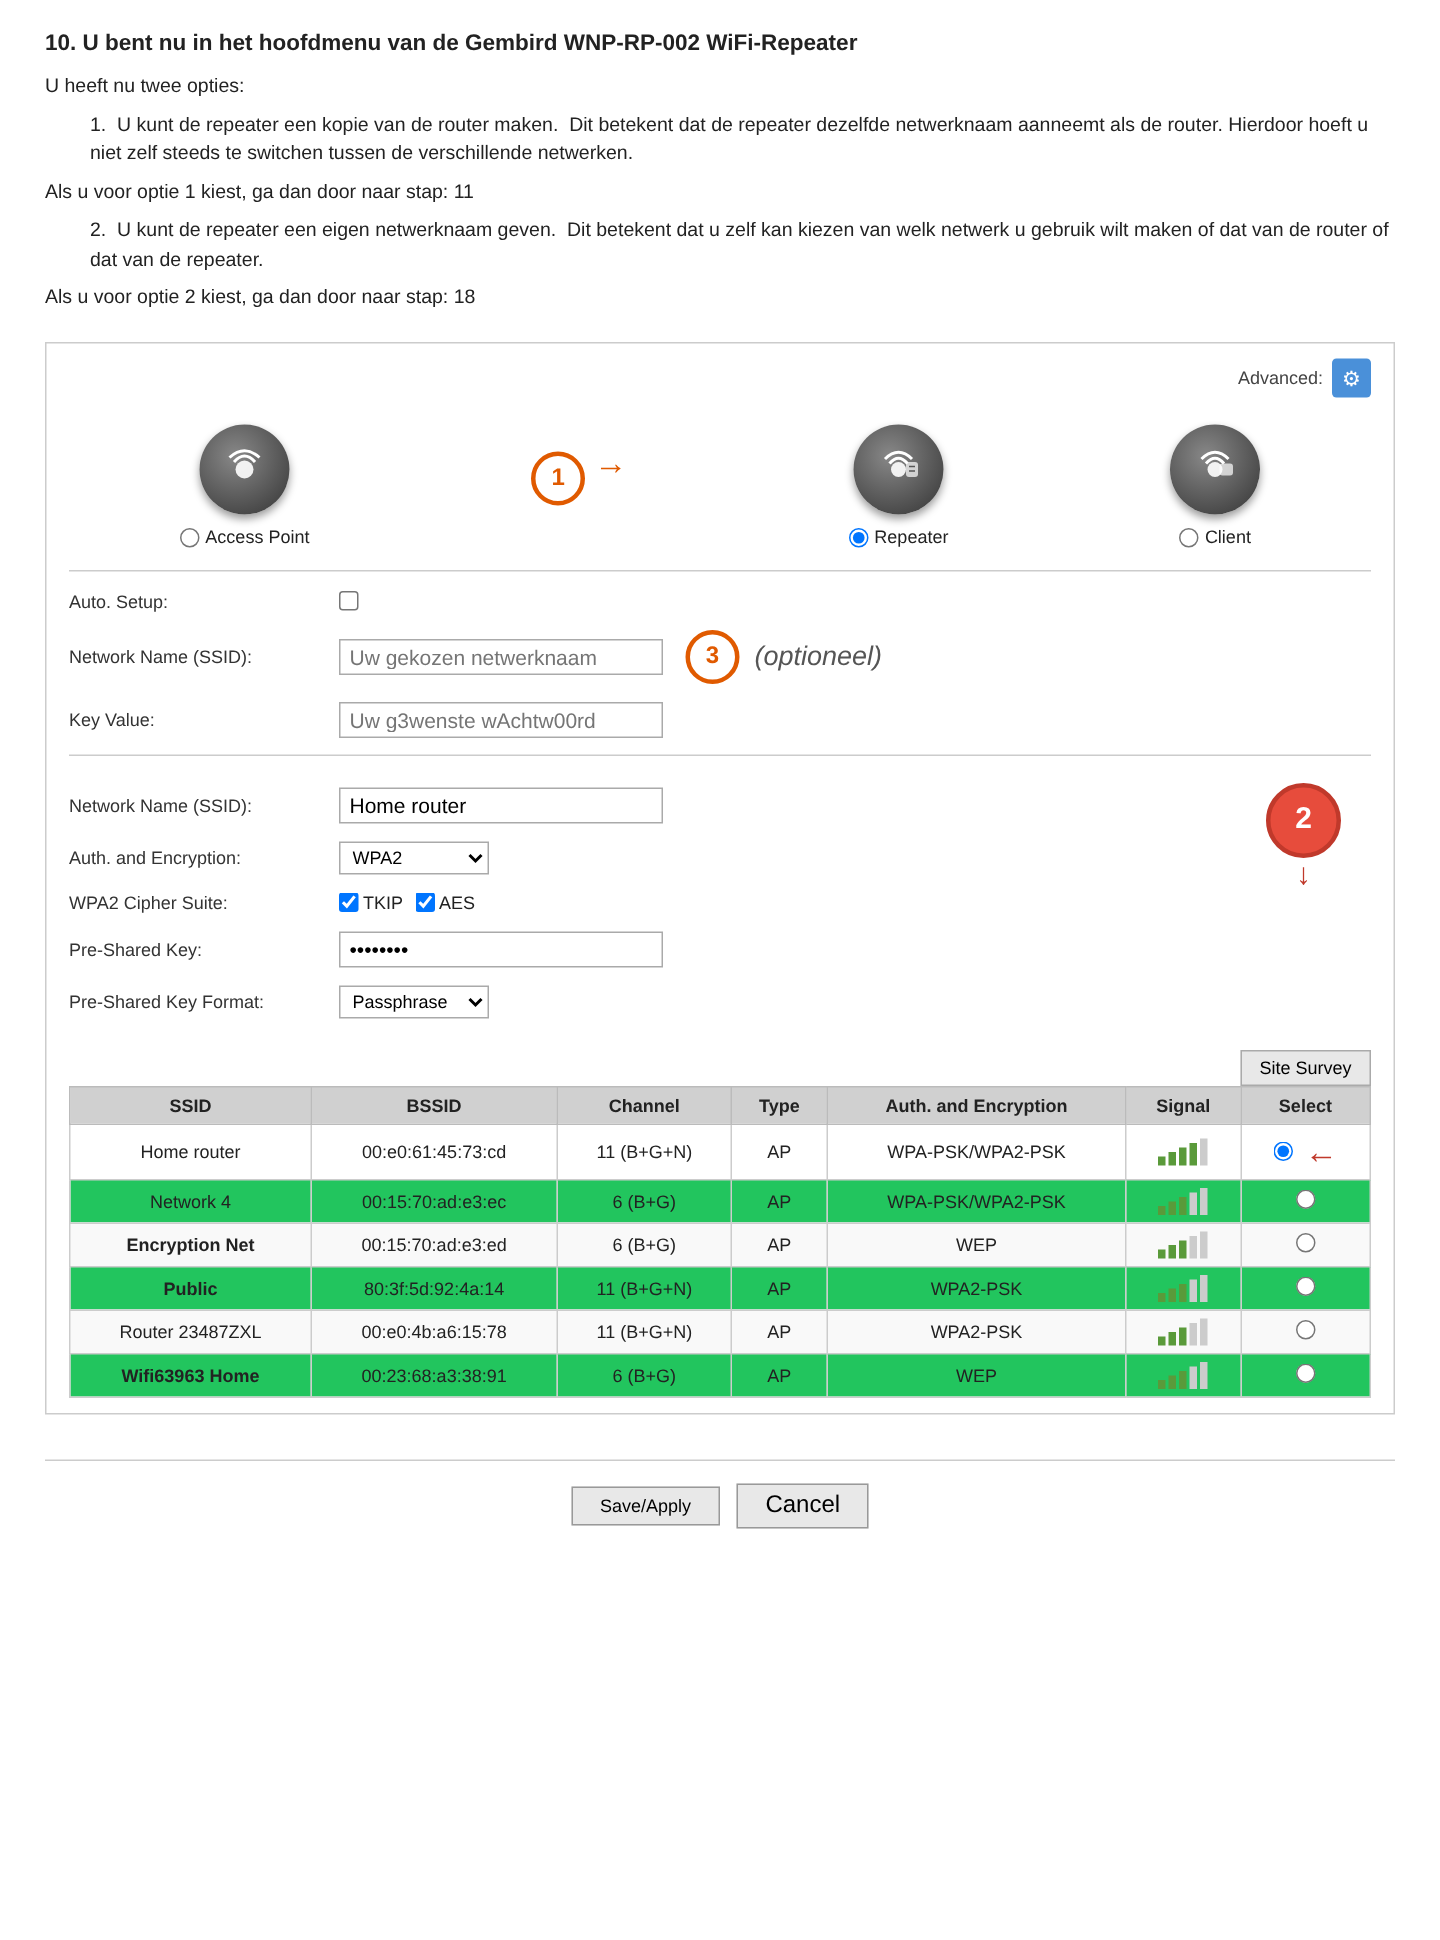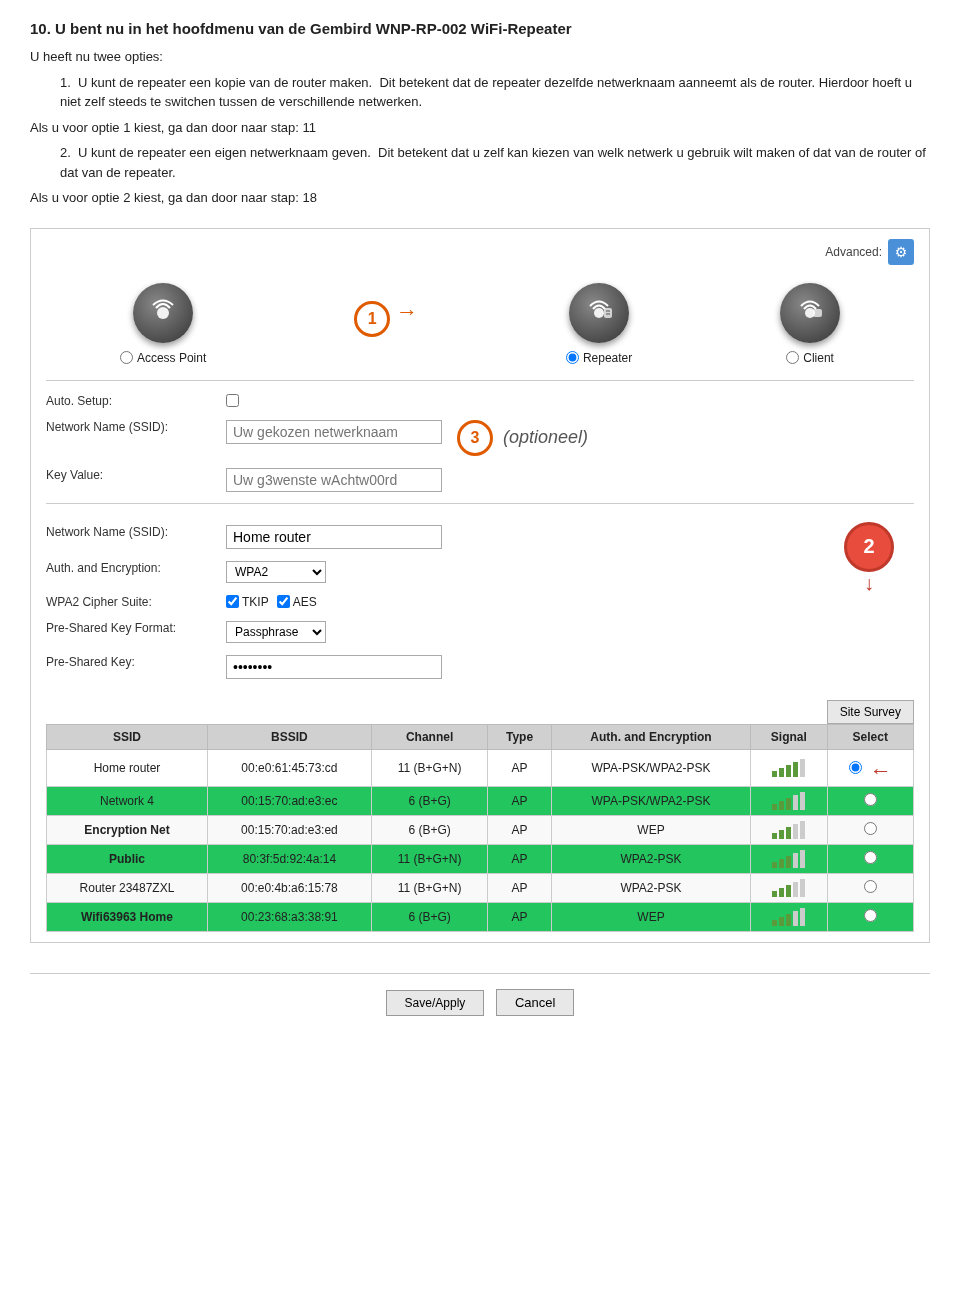--- a/index.html
+++ b/index.html
@@ -71,21 +71,21 @@
       justify-content: center;
       font-size: 22px;
     }
     .mode-icon-dark {
       background: radial-gradient(circle at 40% 35%, #888, #333);
       color: #fff;
       box-shadow: 0 3px 6px rgba(0,0,0,0.4);
     }
     .mode-radio-label {
       display: flex;
-      align-items: flex-start;
+      align-items: flex-end;
       gap: 4px;
       font-size: 12px;
     }
     .mode-radio-label input[type=radio] { cursor: pointer; }
     
     .step-circle {
       position: absolute;
       width: 36px;
       height: 36px;
       border-radius: 50%;
@@ -102,21 +102,21 @@
       font-size: 22px;
       color: #e05a00;
       margin-top: -20px;
     }
     
     .form-section {
       margin-top: 10px;
     }
     .form-row {
       display: flex;
-      align-items: flex-start;
+      align-items: center;
       margin-bottom: 6px;
       padding: 3px 0;
     }
     .form-label {
       width: 180px;
       font-size: 12px;
       color: #333;
       flex-shrink: 0;
     }
     .form-input {
@@ -231,21 +231,21 @@
       border: 1px solid #999;
       padding: 5px 18px;
       font-size: 12px;
       cursor: pointer;
       margin-right: 8px;
     }
     .btn-cancel {
       background: #e8e8e8;
       border: 1px solid #999;
       padding: 5px 18px;
-      font-size: 13px;
+      font-size: 16px;
       cursor: pointer;
     }
     .optioneel-text {
       font-size: 18px;
       color: #555;
       font-style: italic;
     }
     .step3-circle {
       width: 36px;
       height: 36px;
@@ -396,29 +396,29 @@
             <input type="checkbox" checked="" style="">
             <span>TKIP</span>
           </label>
           <label class="cipher-check">
             <input type="checkbox" checked="" style="">
             <span>AES</span>
           </label>
         </div>
       </div>
       <div class="form-row">
+        <span class="form-label">Pre-Shared Key:</span>
+        <input type="password" class="form-input" value="password" placeholder="p...ssword" style="">
+      </div>
+      <div class="form-row">
         <span class="form-label">Pre-Shared Key Format:</span>
         <select class="form-select">
           <option>Passphrase</option>
           <option>Hex</option>
         </select>
-      </div>
-      <div class="form-row">
-        <span class="form-label">Pre-Shared Key:</span>
-        <input type="password" class="form-input" value="password" placeholder="p...ssword" style="">
       </div>
     </div>
 
     <div style="display:flex;flex-direction:column;align-items:center;margin-right:20px;margin-top:10px;">
       <div class="step2-circle">
         <span>2</span>
       </div>
       <div class="step2-arrow">↓</div>
     </div>
   </div>

